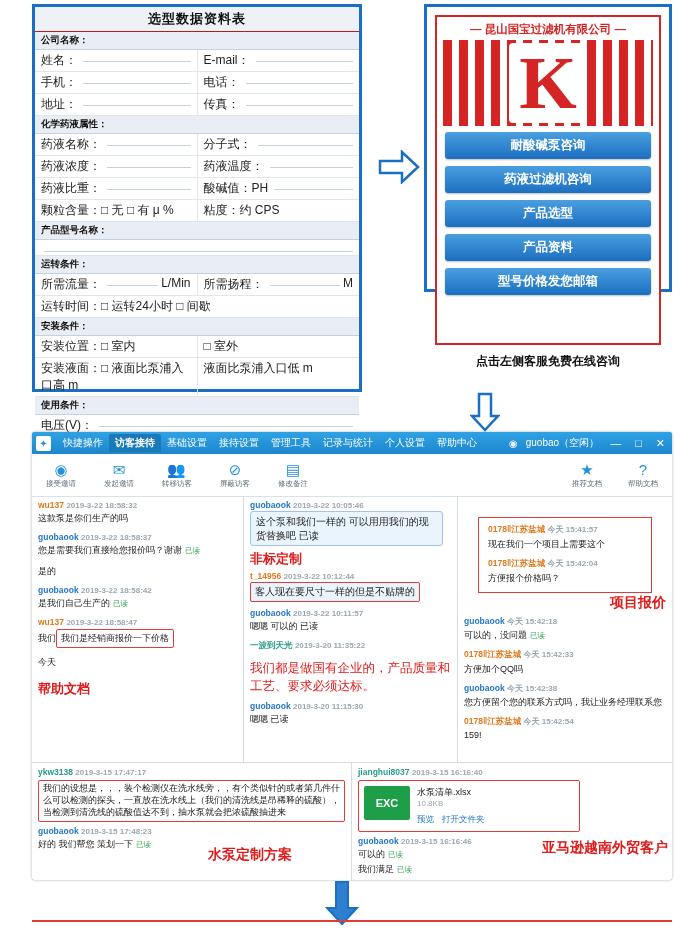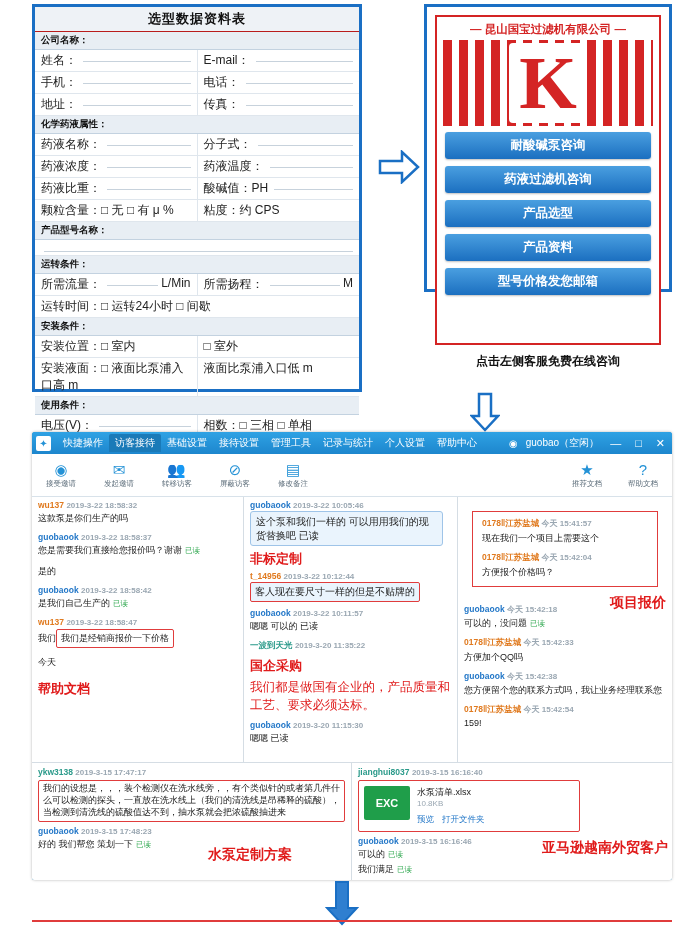--- a/index.html
+++ b/index.html
@@ -30,21 +30,21 @@
   .kwhite{position:absolute;left:50%;top:50%;transform:translate(-50%,-50%);width:78px;height:80px;background:#fff;border-radius:4px;}
   .ad-btns{margin:6px 8px 0;}
   .ad-btn{height:27px;margin-bottom:7px;border-radius:3px;display:flex;align-items:center;justify-content:center;color:#fff;font-size:12.5px;font-weight:bold;background:linear-gradient(#4a9fe0,#1b6fc0);box-shadow:0 1px 2px rgba(0,0,0,.25);}
   .ad-caption{text-align:center;font-size:12px;font-weight:bold;color:#111;margin-top:6px;}
 
   
   .app{position:absolute;left:32px;top:432px;width:640px;height:448px;background:#2492d6;border-radius:3px;box-shadow:0 0 3px rgba(0,0,0,.3);overflow:hidden;}
   .app-top{height:22px;background:linear-gradient(#2fa2e4,#1d86cd);display:flex;align-items:center;padding:0 4px;color:#fff;font-size:10px;}
   .logo-sq{width:15px;height:15px;background:#fff;border-radius:2px;margin-right:6px;display:flex;align-items:center;justify-content:center;color:#2492d6;font-size:10px;font-weight:bold;}
   .menu-item{padding:0 6px;font-size:10px;white-space:nowrap;color:#fff;}
-  .menu-item.active{background:#1a7ab8;height:18px;display:flex;align-items:center;border-radius:2px 2px 0 0;}
+  .menu-item.active{background:#1a7ab8;height:18px;display:flex;align-items:center;border-radius:2px 2px 0 0;font-weight:bold;}
   .app-top-right{margin-left:auto;display:flex;align-items:center;gap:8px;font-size:10px;}
   .winbtn{font-size:11px;padding:0 3px;color:#fff;}
 
   .toolbar{height:42px;background:#fff;border-bottom:1px solid #d8e2ea;display:flex;align-items:center;padding:0 8px;gap:16px;}
   .tool{display:flex;flex-direction:column;align-items:center;width:42px;}
   .tool-ico{font-size:15px;color:#2492d6;line-height:16px;}
   .tool-lbl{font-size:7.5px;color:#5a6b78;margin-top:1px;white-space:nowrap;}
   .tool-right{margin-left:auto;display:flex;gap:14px;}
 
   .chat-area{position:relative;height:383px;background:#0369a1;display:flex;}
@@ -203,23 +203,20 @@
     </div>
   </div>
 
   <div class="sec">
     <div class="sec-head">使用条件：</div>
     <div class="row">
       <div class="cell">
           <span>电压(V)：</span>
           <span class="ul"></span>
         </div>
-      <div class="cell">
-          <span>相数：□ 三相   □ 单相</span>
-        </div>
     </div>
     <div class="row">
       <div class="cell">
           <span>频率(P)：</span>
           <span class="ul"></span>
         </div>
       <div class="cell">
           <span>频率：□ 50HZ   □ 60HZ</span>
         </div>
     </div>
@@ -359,34 +356,31 @@
         <div class="who orange"><span>t_14956</span> <span class="ts">2019-3-22 10:12:44</span></div>
         <div class="bubble redbox">客人现在要尺寸一样的但是不贴牌的</div>
       </div>
       <div class="msg">
         <div class="who blue"><span>guobaook</span> <span class="ts">2019-3-22 10:11:57</span></div>
         <div class="plain">嗯嗯 可以的 已读</div>
       </div>
       <div class="msg">
         <div class="who teal"><span>一波到天光</span> <span class="ts">2019-3-20 11:35:22</span></div>
       </div>
-      <div style="padding:0 6px;">
-        <span class="anno">国企采购</span>
-      </div>
       <div class="msg">
         <div class="redtext">我们都是做国有企业的，产品质量和工艺、要求必须达标。</div>
       </div>
       <div class="msg">
         <div class="who blue"><span>guobaook</span> <span class="ts">2019-3-20 11:15:30</span></div>
         <div class="plain">嗯嗯 已读</div>
       </div>
     </div>
 
     <div class="col col-c">
-      <div style="border:1px solid #e03c3c;margin:14px;padding:3px;">
+      <div style="border:1px solid #e03c3c;margin:20px;padding:3px;">
         <div class="msg">
           <div class="who orange"><span>0178‖江苏盐城</span> <span class="ts">今天 15:41:57</span></div>
           <div class="plain">现在我们一个项目上需要这个</div>
         </div>
         <div class="msg">
           <div class="who orange"><span>0178‖江苏盐城</span> <span class="ts">今天 15:42:04</span></div>
           <div class="plain">方便报个价格吗？</div>
         </div>
       </div>
       <div class="msg">

